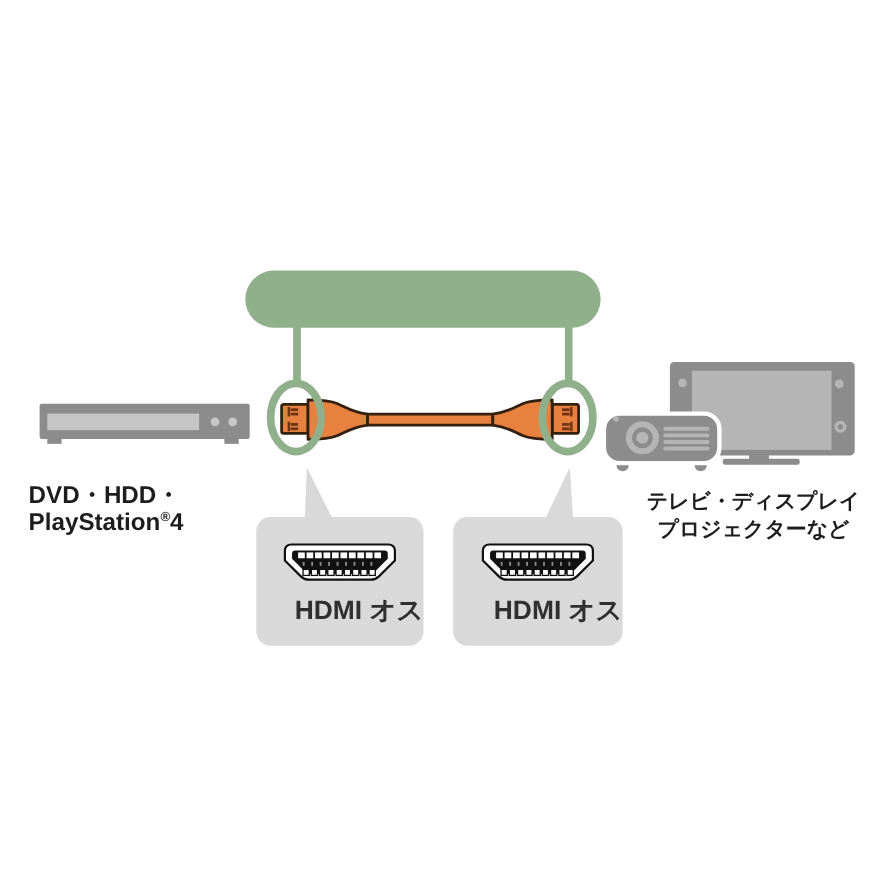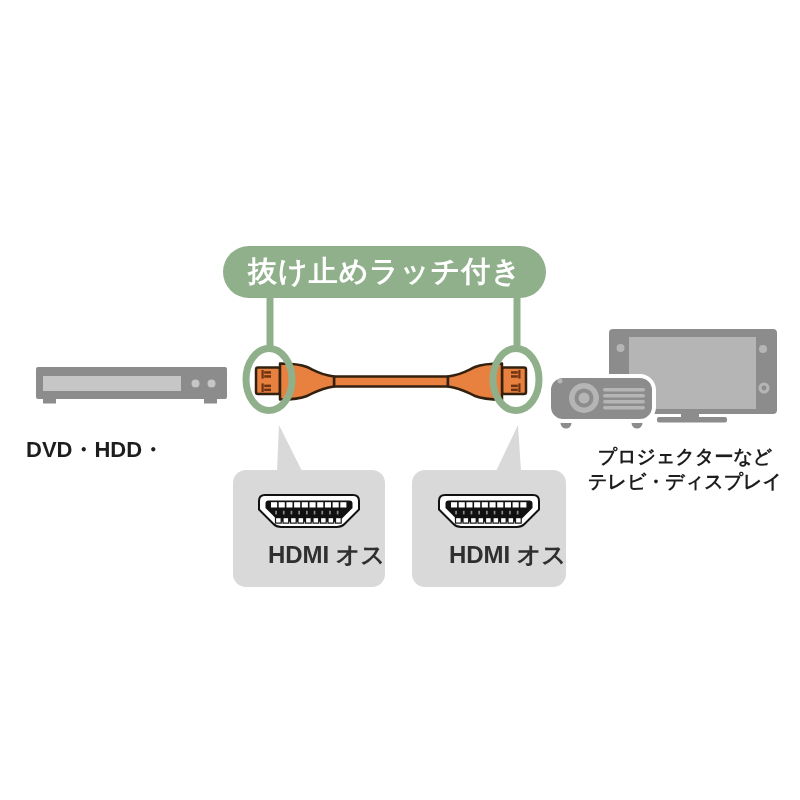--- a/index.html
+++ b/index.html
@@ -158,27 +158,27 @@
       <line x1="270" y1="296" x2="270" y2="351"></line>
       <line x1="517" y1="296" x2="517" y2="351"></line>
     </g>
     <rect x="223" y="246" width="323" height="52" rx="26" fill="#8FB08A"></rect>
     <g fill="none" stroke="#8FB08A" stroke-width="7">
       <ellipse cx="269" cy="379.5" rx="23" ry="31"></ellipse>
       <ellipse cx="516" cy="379.5" rx="23" ry="31"></ellipse>
     </g>
   </svg>
 
-  <div class="banner-label">抜け止めラッチ付き</div>
 
   <div class="left-label">
     <div class="l1">DVD・HDD・</div>
+    <div class="l3"><span>PlayStation</span><sup>®</sup><span>4</span></div>
   </div>
 
   <div class="right-label">
+    <div>テレビ・ディスプレイ</div>
     <div>プロジェクターなど</div>
-    <div>テレビ・ディスプレイ</div>
   </div>
 
   <div class="hdmi-label left">HDMI オス</div>
   <div class="hdmi-label right">HDMI オス</div>
 
 </div>
 
 </body></html>

